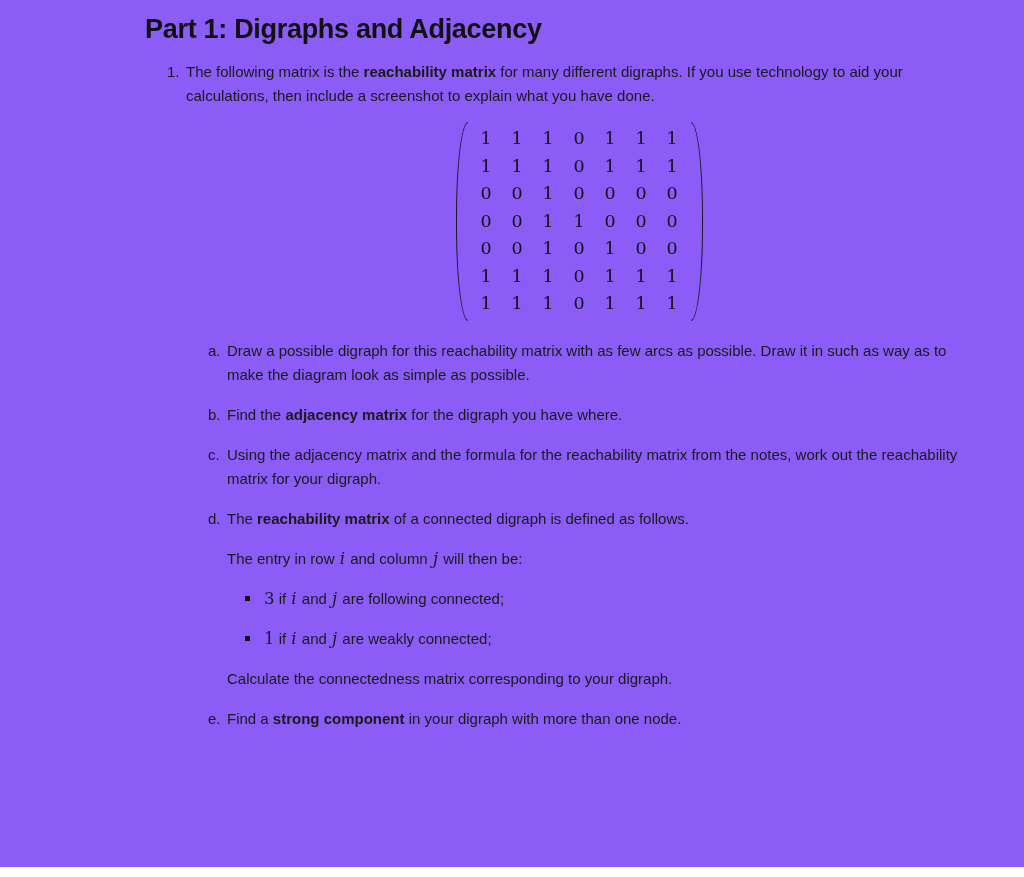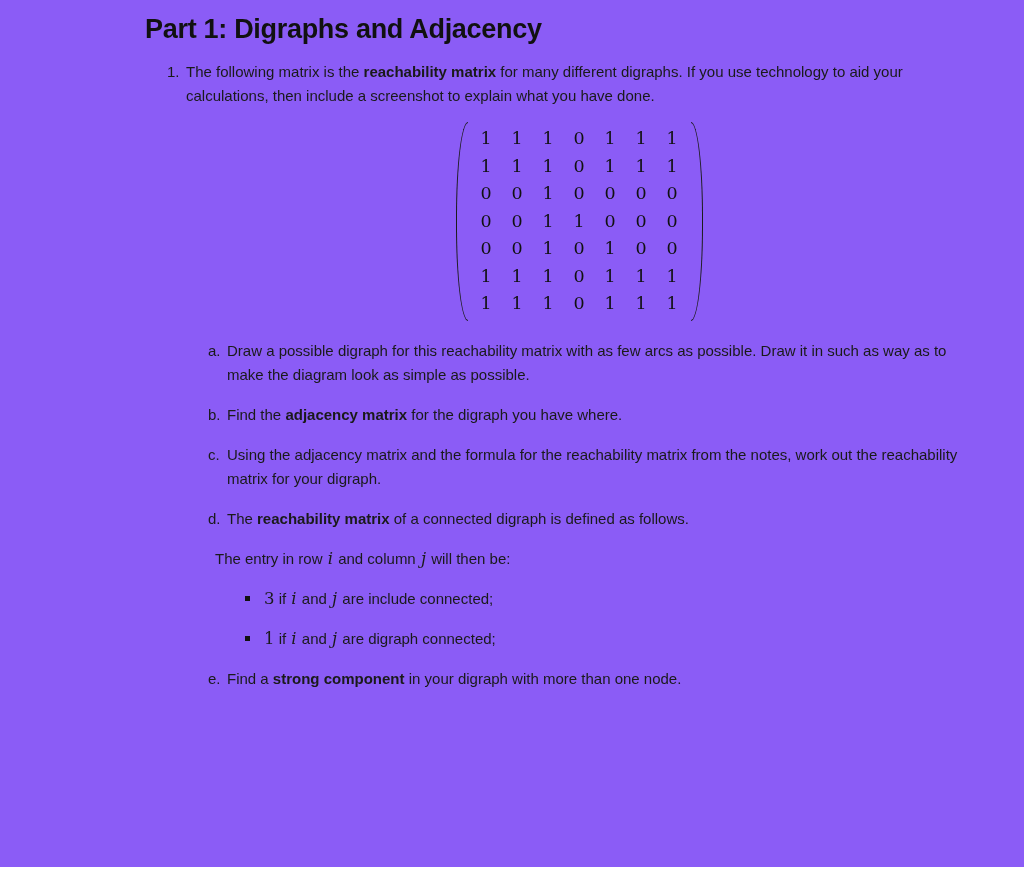--- a/index.html
+++ b/index.html
@@ -55,21 +55,21 @@
     width:31px; height:27.5px;
     text-align:center; line-height:27.5px;
     font-family:"DejaVu Serif","Liberation Serif",serif;
     font-size:17.5px; color:#111;
   }
 
   .letter-item { display:flex; margin-left:22px; margin-bottom:16px; }
   .letter-label { width:19px; flex:0 0 19px; }
   .letter-text { flex:1; }
 
-  .para-block { margin-left:29px; margin-bottom:16px; width:745px; }
+  .para-block { margin-left:41px; margin-bottom:16px; width:745px; }
 
   .bullet-item { display:flex; margin-left:58px; margin-bottom:16px; }
   .bullet-marker-box { width:20px; flex:0 0 20px; position:relative; }
   .bullet-square {
     position:absolute; left:1px; top:9.5px;
     width:4.5px; height:4.5px; background:#111;
   }
   .bullet-text { flex:1; }
 
   .bold { font-weight:700;text-align:center; }
@@ -186,28 +186,29 @@
             </div>
             <div class="letter-item body-text">
               <span class="letter-label">d.</span>
               <div class="letter-text"><span>The </span><span class="bold">reachability matrix</span><span> of a connected digraph is defined as follows.</span></div>
             </div>
             <div class="para-block body-text"><span>The entry in row </span><span class="mi">i</span><span> and column </span><span class="mi">j</span><span> will then be:</span></div>
             <div class="bullet-item body-text">
               <span class="bullet-marker-box">
                 <span class="bullet-square"></span>
               </span>
-              <div class="bullet-text"><span class="mn">3</span><span> if </span><span class="mi">i</span><span> and </span><span class="mi">j</span><span> are include connected;</span></div>
+              <div class="bullet-text"><span class="mn">3</span><span> if </span><span class="mi">i</span><span> and </span><span class="mi">j</span><span> are following connected;</span></div>
             </div>
             <div class="bullet-item body-text">
               <span class="bullet-marker-box">
                 <span class="bullet-square"></span>
               </span>
-              <div class="bullet-text"><span class="mn">1</span><span> if </span><span class="mi">i</span><span> and </span><span class="mi">j</span><span> are digraph connected;</span></div>
-            </div>
+              <div class="bullet-text"><span class="mn">1</span><span> if </span><span class="mi">i</span><span> and </span><span class="mi">j</span><span> are weakly connected;</span></div>
+            </div>
+            <div class="para-block body-text"><span>Calculate the connectedness matrix corresponding to your digraph.</span></div>
             <div class="letter-item body-text">
               <span class="letter-label">e.</span>
               <div class="letter-text"><span>Find a </span><span class="bold">strong component</span><span> in your digraph with more than one node.</span></div>
             </div>
           </div>
 
       </div>
     </div>
 
   </div>

